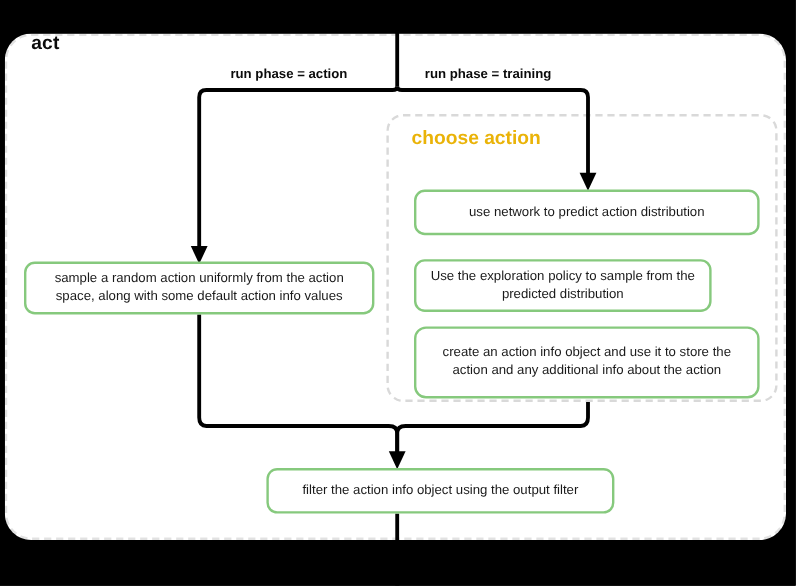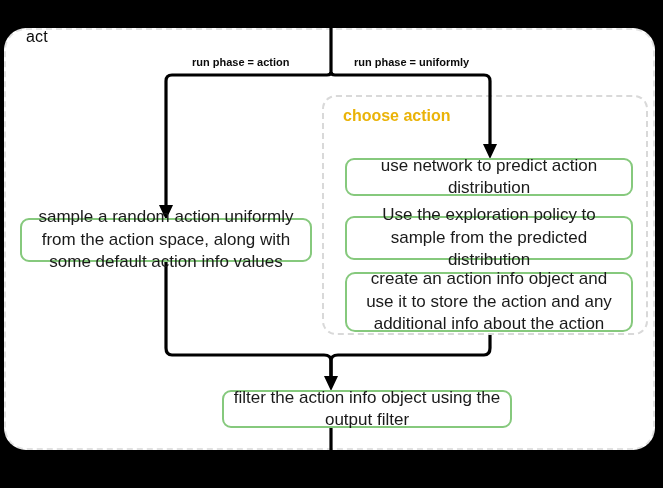--- a/index.html
+++ b/index.html
@@ -30,21 +30,21 @@
     background: #ffffff;
     border: 2px dashed #e2e2e2;
     border-radius: 22px;
     box-sizing: border-box;
   }
   .act-title {
     position: absolute;
     left: 26px;
     top: 28px;
     font-size: 16px;
-    font-weight: normal;
+    font-weight: bold;
     color: #0b0b0b;
     letter-spacing: 0.2px;
   }
 
   
   .subgraph {
     position: absolute;
     left: 322px;
     top: 95px;
     width: 326px;
@@ -69,28 +69,28 @@
   .node {
     position: absolute;
     background: #ffffff;
     border: 2px solid #86c97d;
     border-radius: 9px;
     box-sizing: border-box;
     display: flex;
     align-items: center;
     justify-content: center;
     text-align: center;
-    font-size: 17px;
+    font-size: 11px;
     color: #1a1a1a;
     line-height: 1.32;
     padding: 4px 9px;
   }
   #node-sample   { left: 20px;  top: 218px; width: 292px; height: 44px; }
   #node-usenet   { left: 345px; top: 158px; width: 288px; height: 38px; }
-  #node-explore  { left: 345px; top: 216px; width: 288px; height: 44px; }
+  #node-explore  { left: 345px; top: 216px; width: 248px; height: 44px; }
   #node-create   { left: 345px; top: 272px; width: 288px; height: 60px; border-radius: 10px; }
   #node-filter   { left: 186px; top: 390px; width: 290px; height: 38px; margin-left: 36px; }
 
   
   .edge-label {
     position: absolute;
     font-size: 11px;
     font-weight: bold;
     color: #0b0b0b;
     white-space: nowrap;
@@ -142,21 +142,21 @@
     <polygon class="arrowhead" points="331,391 324,376 338,376"></polygon>
 
     <path class="edge" d="M 331 428 L 331 488"></path>
   </svg>
 
   <div class="act-title">act</div>
 
   <div class="subgraph-title">choose action</div>
 
   <div class="edge-label" id="label-heatup">run phase = action</div>
-  <div class="edge-label" id="label-training">run phase = uniformly</div>
+  <div class="edge-label" id="label-training">run phase = training</div>
 
   <div class="node" id="node-sample">sample a random action uniformly from the action space, along with some default action info values</div>
   <div class="node" id="node-usenet">use network to predict action distribution</div>
   <div class="node" id="node-explore">Use the exploration policy to sample from the predicted distribution</div>
   <div class="node" id="node-create">create an action info object and use it to store the action and any additional info about the action</div>
   <div class="node" id="node-filter">filter the action info object using the output filter</div>
 
 </div>
 
 </body></html>

